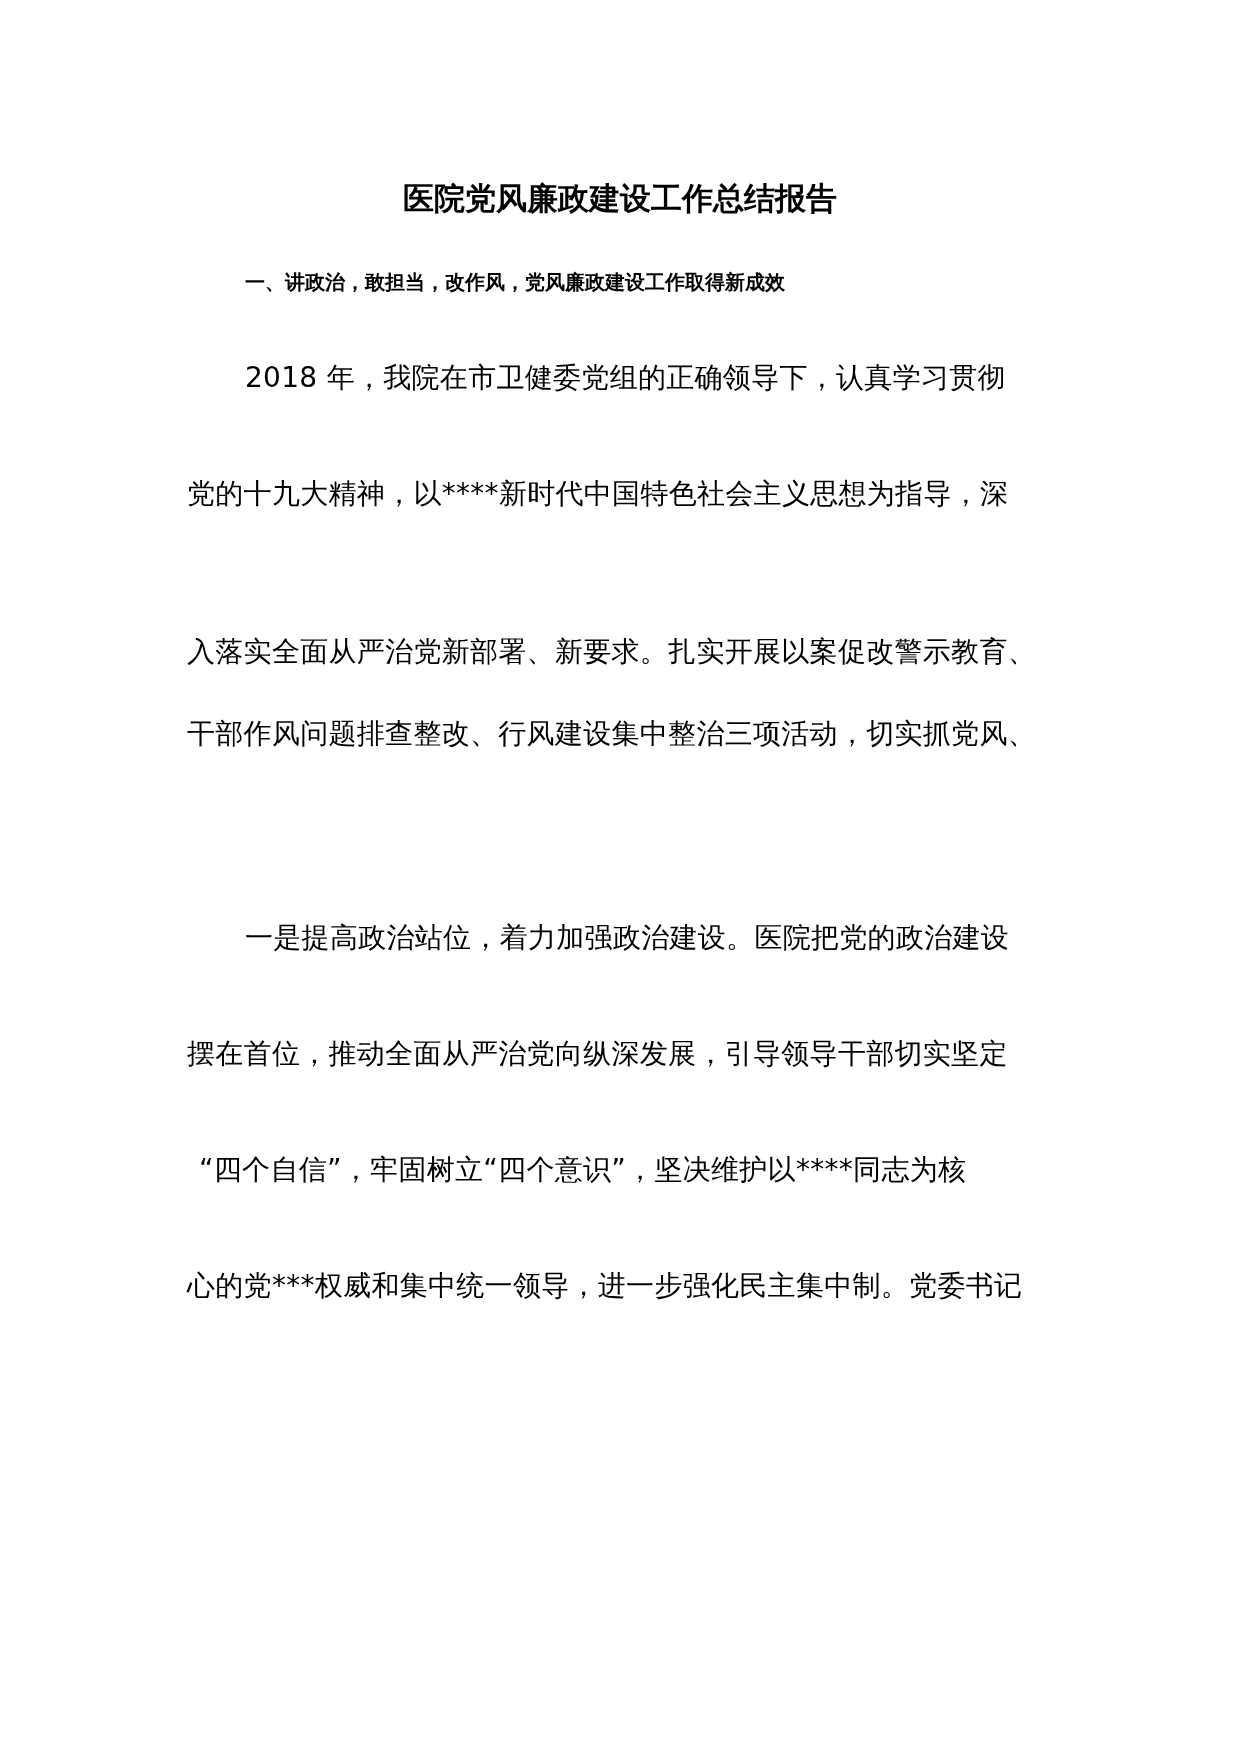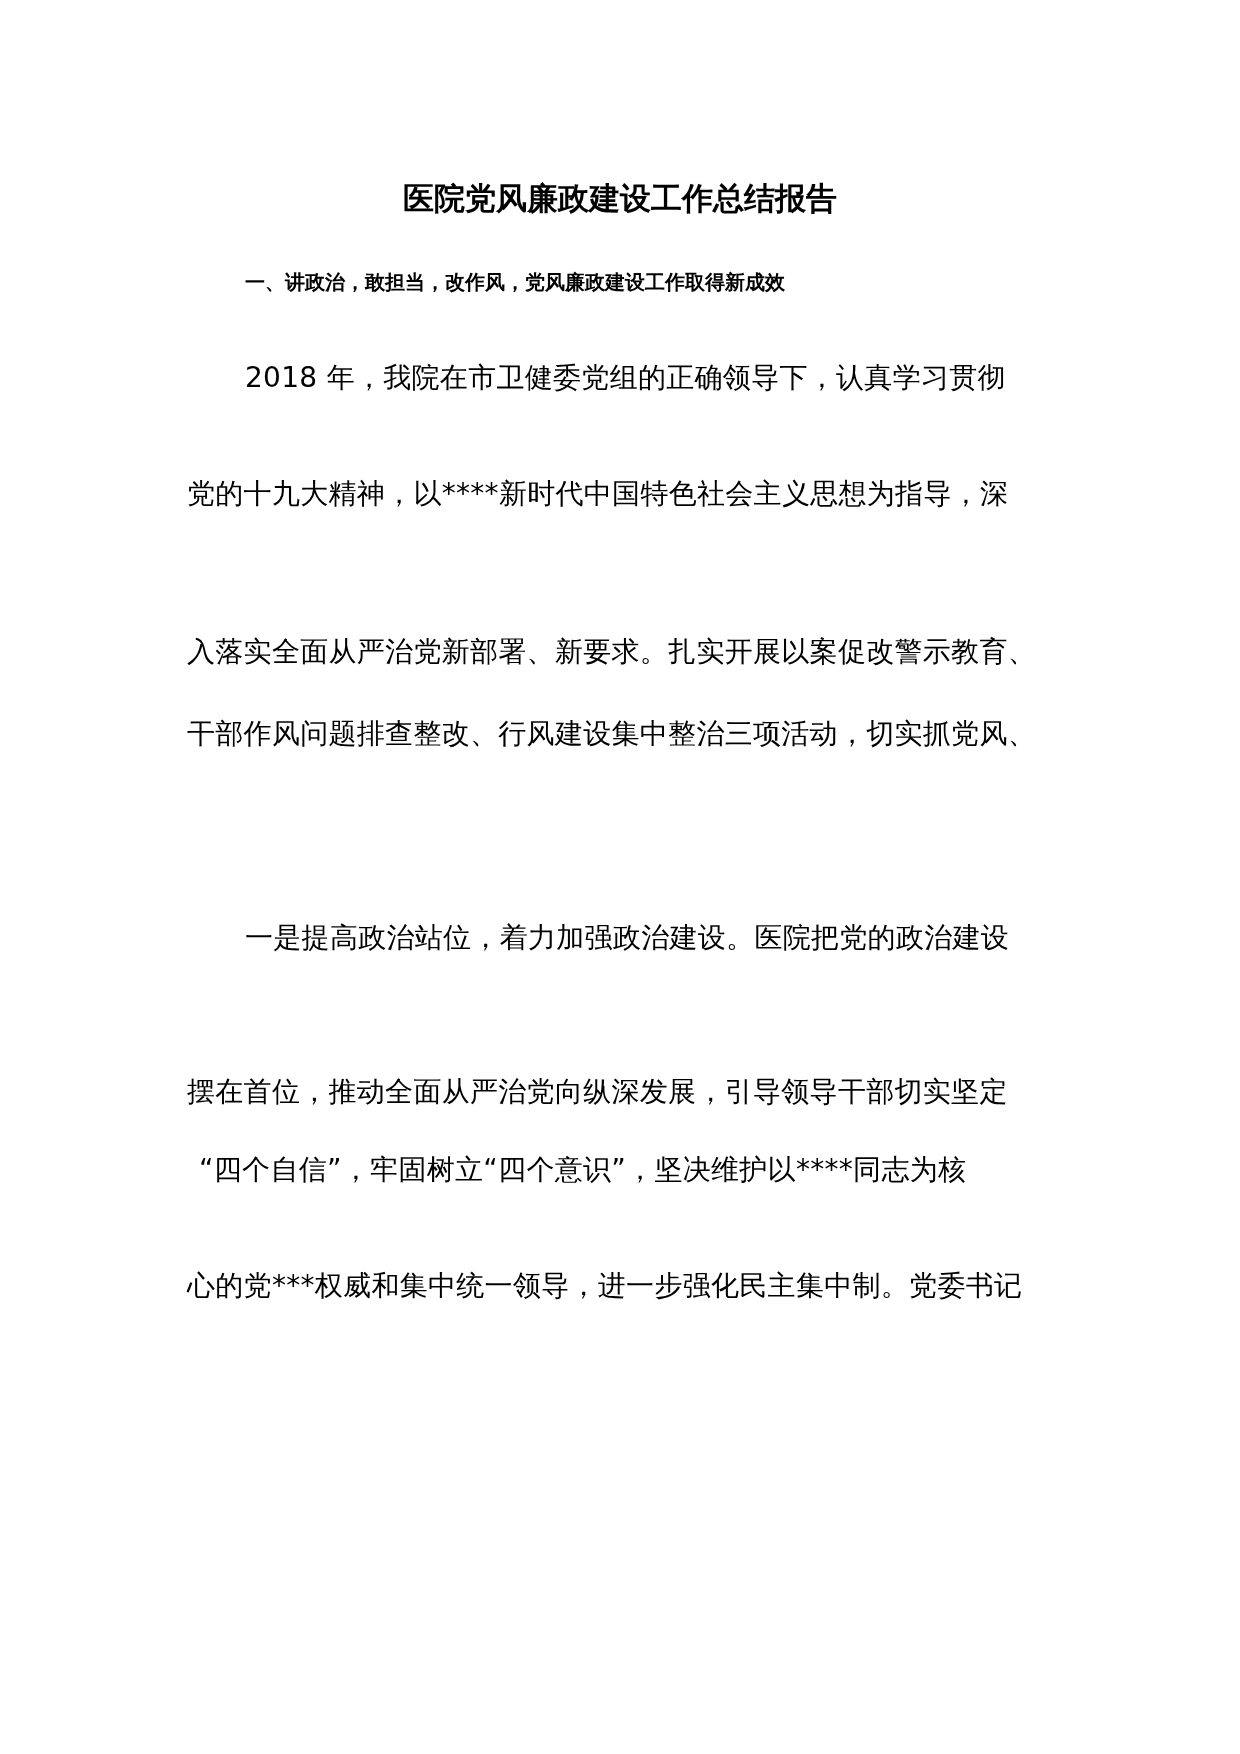--- a/index.html
+++ b/index.html
@@ -65,17 +65,17 @@
   <div class="heading" style="top:262px;">一、讲政治，敢担当，改作风，党风廉政建设工作取得新成效</div>
 
   <div class="line indent" style="top:358px;">2018 年，我院在市卫健委党组的正确领导下，认真学习贯彻</div>
   <div class="line" style="top:474px;">党的十九大精神，以****新时代中国特色社会主义思想为指导，深</div>
   <div class="line" style="top:624px;margin-top:8px;">入落实全面从严治党新部署、新要求。扎实开展以案促改警示教育、</div>
   <div class="line" style="top:706px;margin-top:8px;">干部作风问题排查整改、行风建设集中整治三项活动，切实抓党风、</div>
 
   <div class="line indent" style="top:918px;">
     <span class="b">一是提高政治站位，着力加强政治建设。</span><span>医院把党的政治建设</span>
   </div>
-  <div class="line" style="top:1034px;margin-top:38px;">摆在首位，推动全面从严治党向纵深发展，引导领导干部切实坚定</div>
+  <div class="line" style="top:1034px;">摆在首位，推动全面从严治党向纵深发展，引导领导干部切实坚定</div>
   <div class="line" style="top:1150px;margin-left:12px;">“四个自信”，牢固树立“四个意识”，坚决维护以****同志为核</div>
   <div class="line" style="top:1266px;">心的党***权威和集中统一领导，进一步强化民主集中制。党委书记</div>
 
 </div>
 
 </body></html>

